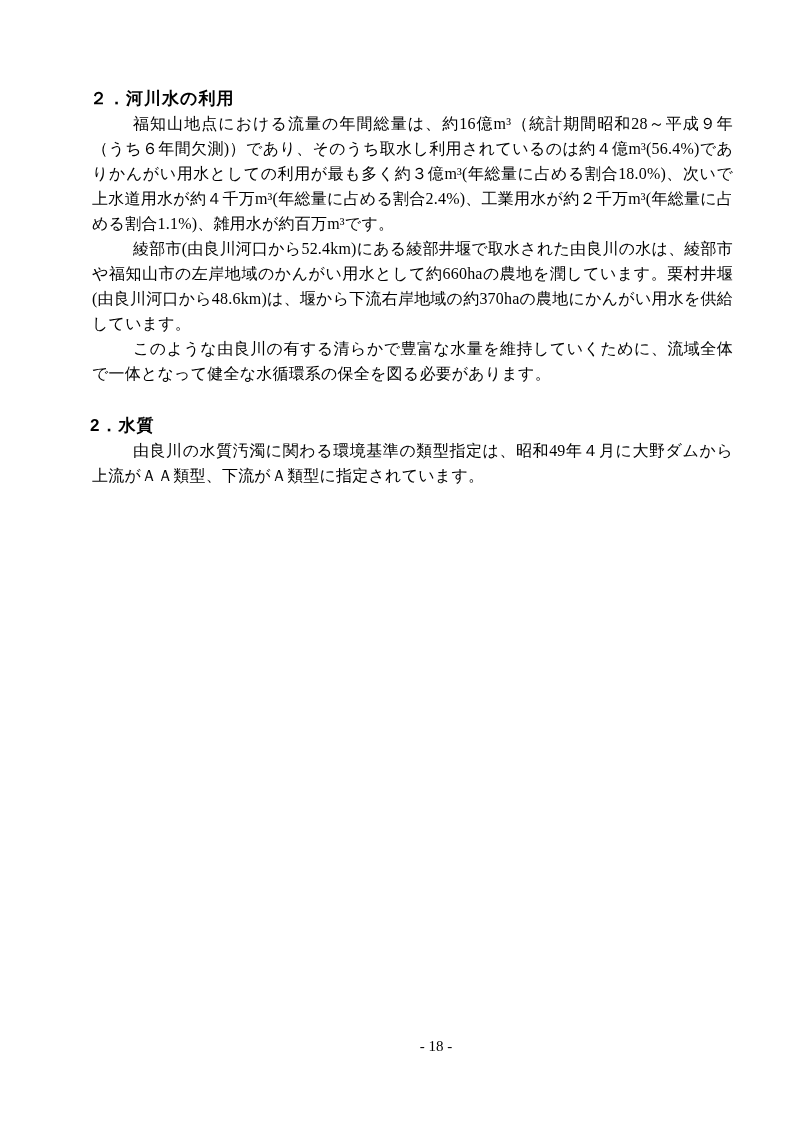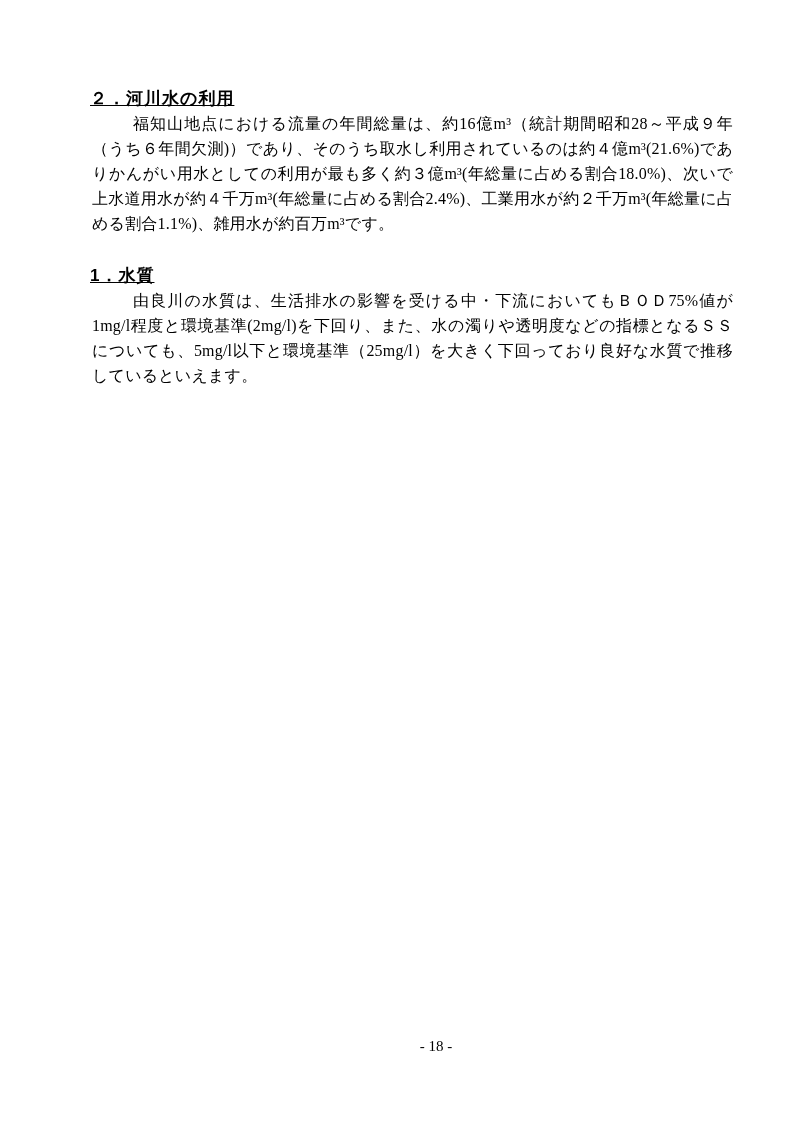--- a/index.html
+++ b/index.html
@@ -22,21 +22,20 @@
     width: 641px;
   }
   .section-heading {
     font-family: "Liberation Sans", sans-serif;
     font-weight: bold;
     font-size: 17px;
     line-height: 25px;
     letter-spacing: 1px;
     margin: 0 0 0 -2px;
     padding: 0;
-    text-decoration: underline;
   }
   .body-par {
     font-family: "Liberation Serif", serif;
     font-size: 16px;
     line-height: 25px;
     text-align: justify;
     text-justify: inter-ideograph;
     text-indent: 41px;
     margin: 0;
     padding: 0;
@@ -58,26 +57,28 @@
   }
 </style>
 </head>
 <body>
 
 <div class="page">
   <div class="content">
 
     <section>
       <h2 class="section-heading">２．河川水の利用</h2>
-      <p class="body-par">福知山地点における流量の年間総量は、約16億m³（統計期間昭和28～平成９年（うち６年間欠測)）であり、そのうち取水し利用されているのは約４億m³(21.6%)でありかんがい用水としての利用が最も多く約３億m³(年総量に占める割合18.0%)、次いで上水道用水が約４千万m³(年総量に占める割合2.4%)、工業用水が約２千万m³(年総量に占める割合1.1%)、雑用水が約百万m³です。</p>
+      <p class="body-par">福知山地点における流量の年間総量は、約16億m³（統計期間昭和28～平成９年（うち６年間欠測)）であり、そのうち取水し利用されているのは約４億m³(56.4%)でありかんがい用水としての利用が最も多く約３億m³(年総量に占める割合18.0%)、次いで上水道用水が約４千万m³(年総量に占める割合2.4%)、工業用水が約２千万m³(年総量に占める割合1.1%)、雑用水が約百万m³です。</p>
+      <p class="body-par">綾部市(由良川河口から52.4km)にある綾部井堰で取水された由良川の水は、綾部市や福知山市の左岸地域のかんがい用水として約660haの農地を潤しています。栗村井堰(由良川河口から48.6km)は、堰から下流右岸地域の約370haの農地にかんがい用水を供給しています。</p>
+      <p class="body-par">このような由良川の有する清らかで豊富な水量を維持していくために、流域全体で一体となって健全な水循環系の保全を図る必要があります。</p>
     </section>
 
     <section class="section-gap">
-      <h2 class="section-heading">1．水質</h2>
-      <p class="body-par">由良川の水質は、生活排水の影響を受ける中・下流においてもＢＯＤ75%値が1mg/l程度と環境基準(2mg/l)を下回り、また、水の濁りや透明度などの指標となるＳＳについても、5mg/l以下と環境基準（25mg/l）を大きく下回っており良好な水質で推移しているといえます。</p>
+      <h2 class="section-heading">2．水質</h2>
+      <p class="body-par">由良川の水質汚濁に関わる環境基準の類型指定は、昭和49年４月に大野ダムから上流がＡＡ類型、下流がＡ類型に指定されています。</p>
     </section>
 
   </div>
 
   <div class="page-footer">
     <span>- 18 -</span>
   </div>
 </div>
 
 </body></html>

